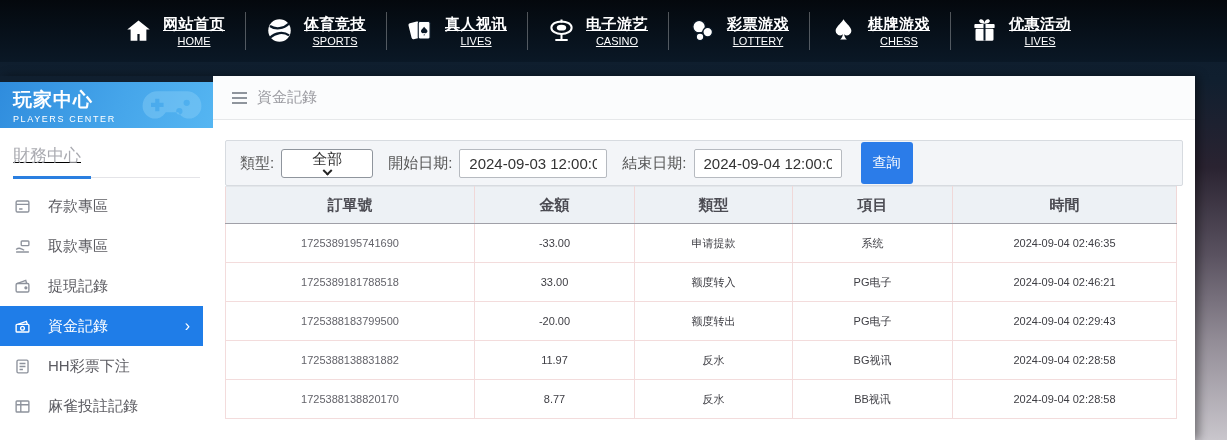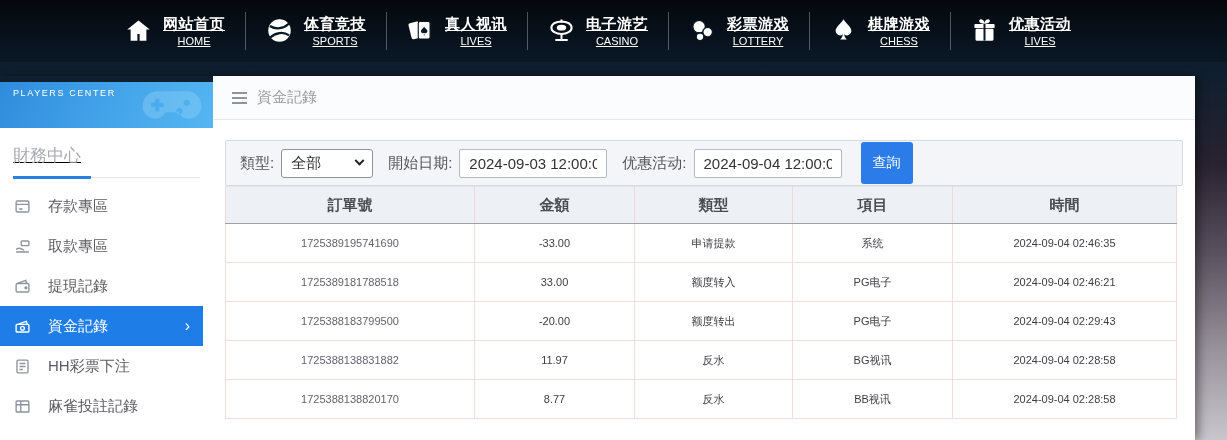--- a/index.html
+++ b/index.html
@@ -48,21 +48,21 @@
   .breadcrumb { height:44px; background:#fbfcfd; border-bottom:1px solid #e6e8ea;
     display:flex; align-items:center; padding-left:19px; gap:10px; color:#9b9ba1; font-size:15px; }
   .burger { display:inline-block; cursor:pointer; }
   .burger i { display:block; width:15px; height:2px; background:#8f959d; margin:3px 0; }
   .main-body { padding:20px 12px 0 12px; }
   .filterbar { height:46px; border:1px solid #d7dbe0; background:#f3f5f8; border-radius:2px;
     display:flex; align-items:center; padding:0 14px; font-size:15px; color:#555; }
   .filterbar label { margin-right:7px; }
   .select { width:92px; height:29px; background:#fff; border:1px solid #8f959d; border-radius:3px;
     display:flex; align-items:center; justify-content:space-between; padding:0 9px; color:#333;
-    margin-right:15px; cursor:pointer; }
+    margin-right:15px; cursor:pointer;flex-direction:column; }
   .chev { width:7px; height:7px; border-right:2px solid #222; border-bottom:2px solid #222;
     transform:rotate(45deg) translate(-2px,-2px); }
   .dateinput { width:148px; height:29px; border:1px solid #b6bac0; border-radius:2px;
     font-size:15px; color:#333; padding:0 9px; margin-right:15px; background:#fff;
     font-family:"Liberation Sans","DejaVu Sans",sans-serif; }
   .query { width:52px; height:42px; background:#2b7ce9; color:#fff; border:none; border-radius:3px;
     font-size:14px; margin-left:4px; cursor:pointer; font-family:inherit; }
   .tablewrap { }
   table { width:951px; border-collapse:collapse; table-layout:fixed; }
   thead th { height:37px; background:#edf1f5; font-size:15px; color:#4b4b52; font-weight:600;
@@ -152,20 +152,21 @@
       <span class="nav-text">
         <span class="nav-zh">优惠活动</span>
         <span class="nav-en">LIVES</span>
       </span>
     </div>
   </header>
 
 <div class="content">
   <aside class="sidebar">
     <div class="sb-header">
+      <div class="sb-title">玩家中心</div>
       <div class="sb-sub">PLAYERS CENTER</div>
       <span class="sb-watermark">
         <svg viewBox="0 0 64 40">
             <path d="M18 6h28a14 14 0 0 1 14 14 12 12 0 0 1-12 12c-5 0-8-3-10-6H26c-2 3-5 6-10 6A12 12 0 0 1 4 20 14 14 0 0 1 18 6zm-2 7v4h-4v4h4v4h4v-4h4v-4h-4v-4h-4zm30 1a3 3 0 1 0 0 6 3 3 0 0 0 0-6zm-7 8a3 3 0 1 0 0 6 3 3 0 0 0 0-6z"></path>
           </svg>
       </span>
     </div>
     <div class="sb-body">
       <div class="sb-section">
         <div class="sb-section-label">財務中心</div>
@@ -232,21 +233,21 @@
     </div>
     <div class="main-body">
       <div class="filterbar">
         <label>類型:</label>
         <div class="select">
           <span>全部</span>
           <span class="chev"></span>
         </div>
         <label>開始日期:</label>
         <input class="dateinput" value="2024-09-03 12:00:00" style="">
-        <label>优惠活动:</label>
+        <label>結束日期:</label>
         <input class="dateinput" value="2024-09-04 12:00:00" style="">
         <button class="query">查詢</button>
       </div>
       <div class="tablewrap">
         <table>
           <colgroup id="cols">
               <col style="width: 249px;">
               <col style="width: 160px;">
               <col style="width: 158px;">
               <col style="width: 160px;">

